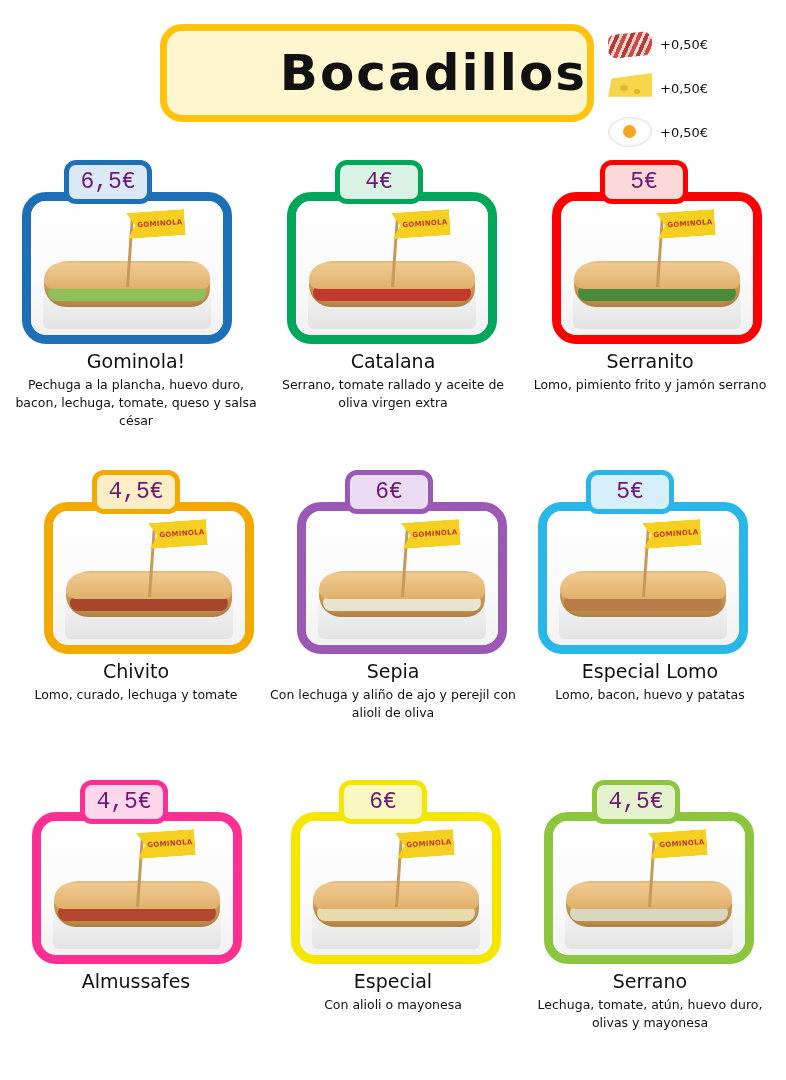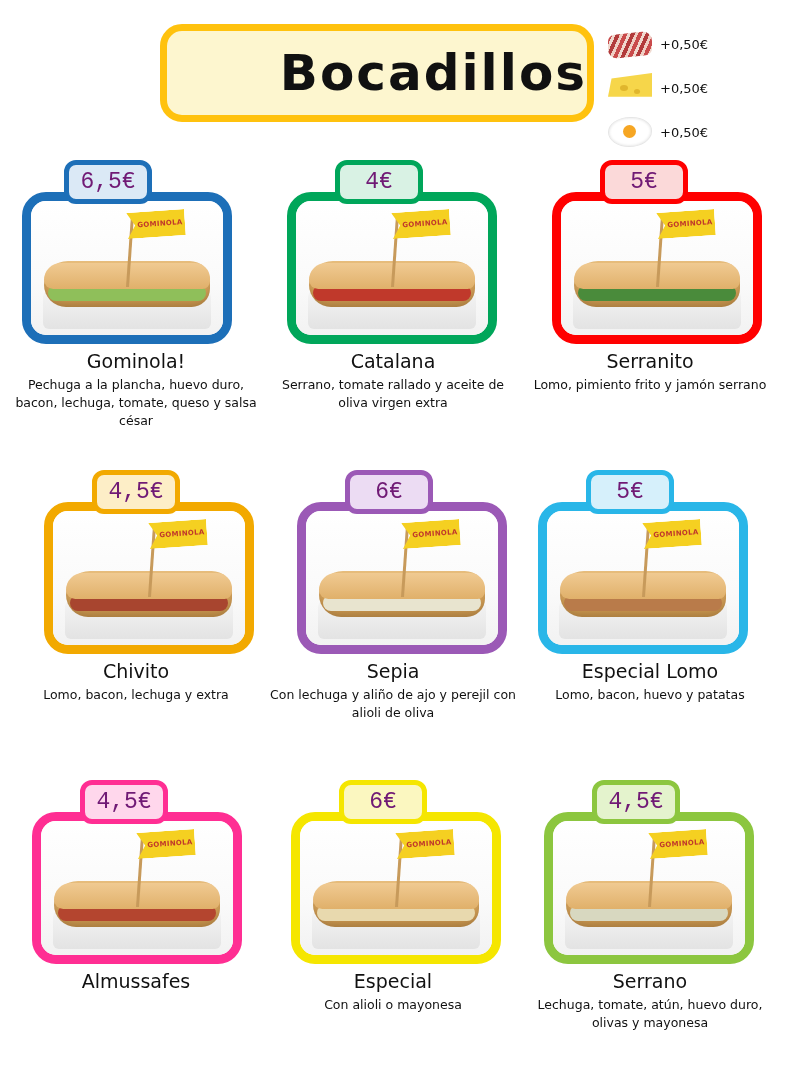--- a/index.html
+++ b/index.html
@@ -382,21 +382,21 @@
             <div class="bread"></div>
             <div class="filling" style="background:#a8452f;"></div>
             <div class="bread-top"></div>
             <div class="flag-stick"></div>
             <div class="flag">
               <span>GOMINOLA</span>
             </div>
           </div>
         </div>
         <div class="item-name">Chivito</div>
-        <div class="item-desc">Lomo, bacon, lechuga y extra</div>
+        <div class="item-desc">Lomo, curado, lechuga y tomate</div>
       </div>
     </div>
 
     <div class="item">
       <div class="item-block">
         <div class="price-tag" style="left:76px;border-color:#9b59b6;background:#ecdcf3;">
           <span>6€</span>
         </div>
         <div class="photo-frame" style="left:28px;border-color:#9b59b6;">
           <div class="photo">

